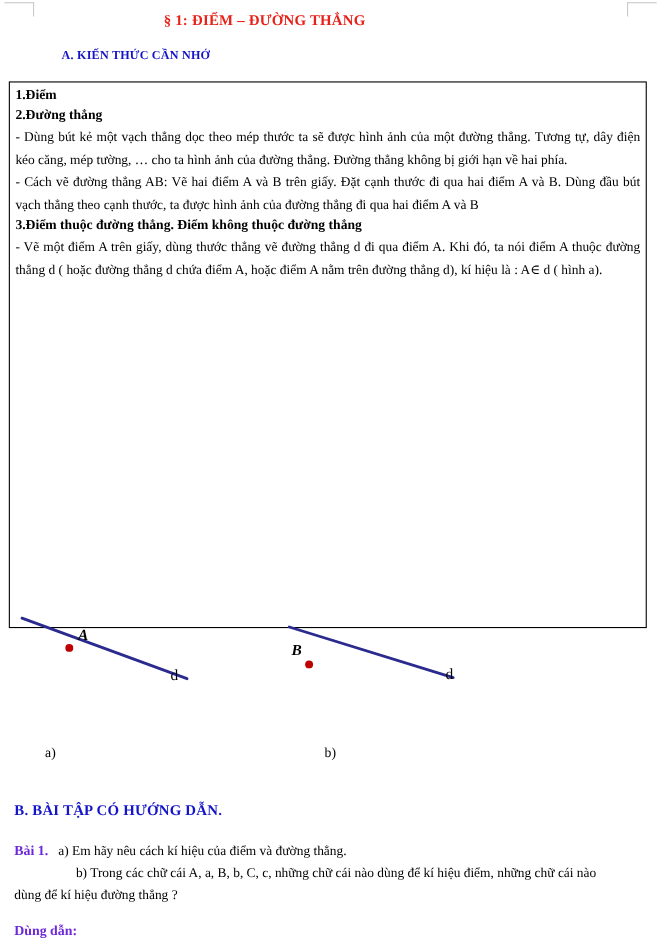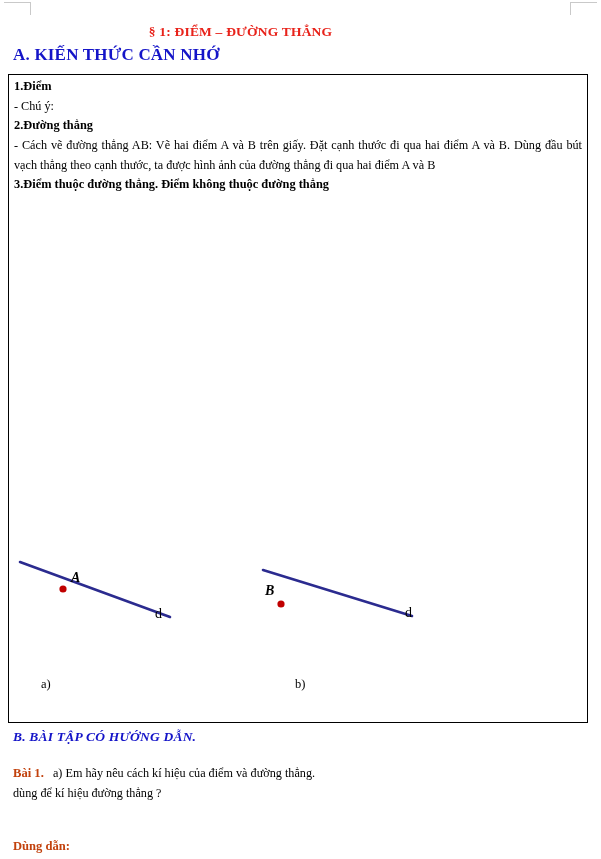--- a/index.html
+++ b/index.html
@@ -23,45 +23,46 @@
     height: 12px;
     border-color: #c9c9c9;
     border-style: solid;
     pointer-events: none;
   }
   .corner-mark.tl { left: 4px; top: 2px; border-width: 1px 1px 0 0; }
   .corner-mark.tr { right: 4px; top: 2px; border-width: 1px 0 0 1px; }
 
   .page-title {
     position: absolute;
-    top: 24px;
+    top: 11px;
     left: 0;
     width: 481px;
     text-align: center;
     font-weight: bold;
     font-size: 13.5px;
     color: #e8221a;
     letter-spacing: .2px;
   }
 
   .section-heading {
     position: absolute;
     font-weight: bold;
-    font-size: 17px;
+    font-size: 11px;
     color: #1414c8;
     letter-spacing: .2px;
+    margin-left: 43px;
   }
   #heading-a { top: 45px; left: 13px; }
 
   .knowledge-box {
     position: absolute;
     left: 8px;
     top: 74px;
     width: 580px;
-    height: 649px;
+    height: 497px;
     border: 1.4px solid #000;
     box-sizing: border-box;
     padding: 3px 5px 0 5px;
   }
 
   .sub-heading {
     font-weight: bold;
     font-size: 12.4px;
     margin: 0 0 1px 0;
     line-height: 17px;
@@ -93,27 +94,26 @@
   }
   #caption-a { left: 41px; top: 677px; }
   #caption-b { left: 295px; top: 677px; }
 
   .exercise-heading {
     position: absolute;
     font-weight: bold;
     font-size: 13.5px;
     color: #1414c8;
     letter-spacing: .2px;
-    font-style: italic;
   }
   #heading-b { top: 729px; left: 13px; }
 
   .ex-label {
     font-weight: bold;
-    color: #c2410c;
+    color: #6d28d9;
     font-size: 12.6px;
   }
   .ex-block {
     position: absolute;
     left: 13px;
     width: 575px;
     font-size: 12.2px;
     line-height: 20px;
   }
   #exercise-1 { top: 763px; }
@@ -128,26 +128,27 @@
 <div class="corner-mark tl"></div>
 <div class="corner-mark tr"></div>
 
 <div class="page-title">§ 1: ĐIỂM – ĐƯỜNG THẲNG</div>
 
 <div class="section-heading" id="heading-a">A. KIẾN THỨC CẦN NHỚ</div>
 
 <div class="knowledge-box">
 
   <div class="sub-heading">1.Điểm</div>
-  <p class="body-line">- Chú ý:</p>
 
   <div class="sub-heading">2.Đường thẳng</div>
+  <p class="body-line">- Dùng bút kẻ một vạch thẳng dọc theo mép thước ta sẽ được hình ảnh của một đường thẳng. Tương tự, dây điện kéo căng, mép tường, … cho ta hình ảnh của đường thẳng. Đường thẳng không bị giới hạn về hai phía.</p>
   <p class="body-line">- Cách vẽ đường thẳng AB: Vẽ hai điểm A và B trên giấy. Đặt cạnh thước đi qua hai điểm A và B. Dùng đầu bút vạch thẳng theo cạnh thước, ta được hình ảnh của đường thẳng đi qua hai điểm A và B</p>
 
   <div class="sub-heading">3.Điểm thuộc đường thẳng. Điểm không thuộc đường thẳng</div>
+  <p class="body-line">- Vẽ một điểm A trên giấy, dùng thước thẳng vẽ đường thẳng d đi qua điểm A. Khi đó, ta nói điểm A thuộc đường thẳng d ( hoặc đường thẳng d chứa điểm A, hoặc điểm A nằm trên đường thẳng d), kí hiệu là : A∈ d ( hình a).</p>
 
 </div>
 
 <div class="figures">
   <svg class="fig-svg" width="566" height="112" viewBox="0 0 566 112" xmlns="http://www.w3.org/2000/svg">
 
     <g>
       <line x1="11" y1="82" x2="161" y2="137" stroke="#2b2b8f" stroke-width="2.6" stroke-linecap="round" transform="translate(0,-51)"></line>
       <circle cx="54" cy="58" r="3.6" fill="#c00000"></circle>
       <text x="62" y="51" font-family="Liberation Serif, DejaVu Serif, serif" font-size="14" font-weight="bold" font-style="italic" fill="#000">A</text>
@@ -163,18 +164,19 @@
   </svg>
 </div>
 
 <div class="fig-caption" id="caption-a">a)</div>
 <div class="fig-caption" id="caption-b">b)</div>
 
 <div class="exercise-heading" id="heading-b">B. BÀI TẬP CÓ HƯỚNG DẪN.</div>
 
 <div class="ex-block" id="exercise-1">
   <div class="line-a"><span class="ex-label">Bài 1.</span>&nbsp;&nbsp;&nbsp;<span>a) Em hãy nêu cách kí hiệu của điểm và đường thẳng.</span></div>
+  <div class="line-b">b)  Trong các chữ cái A, a, B, b, C, c, những chữ cái nào dùng để kí hiệu điểm, những chữ cái nào</div>
   <div class="line-b-cont">dùng để kí hiệu đường thẳng ?</div>
 </div>
 
 <div class="ex-block" id="huong-dan">
   <span class="ex-label">Dùng dẫn:</span>
 </div>
 
 </body></html>

